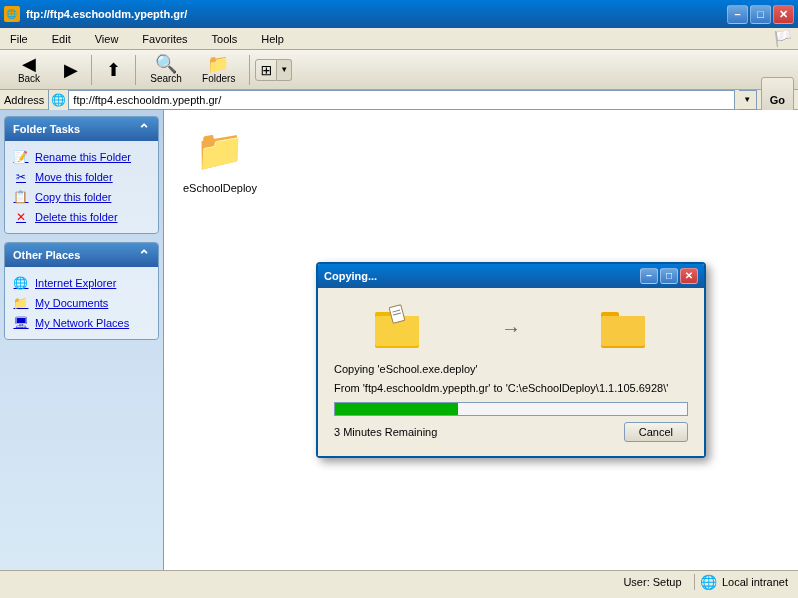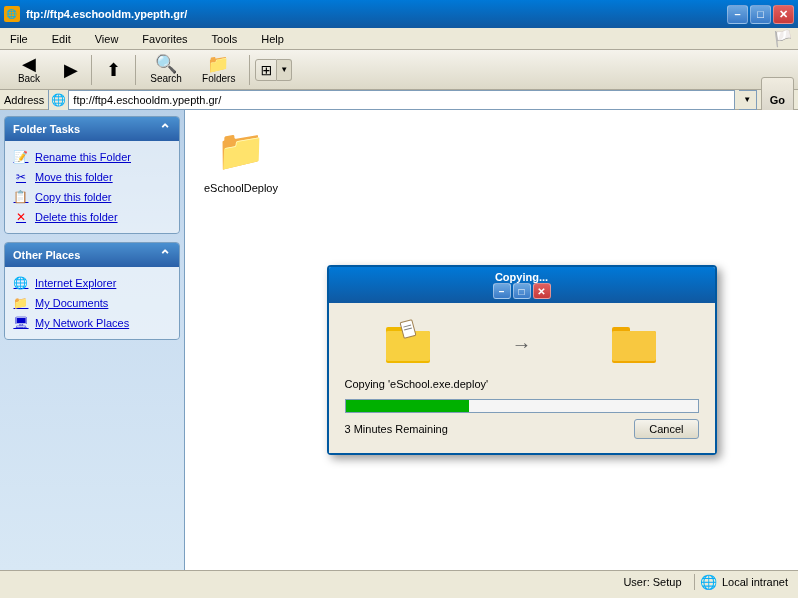--- a/index.html
+++ b/index.html
@@ -191,21 +191,21 @@
     }
 
     
     .main-content {
       display: flex;
       height: calc(598px - 28px - 22px - 40px - 26px - 22px);
     }
 
     
     .left-panel {
-      width: 185px;
+      width: 164px;
       background: linear-gradient(to bottom, #b8d0e8 0%, #c8dcf0 30%, #d8e8f5 100%);
       border-right: 1px solid #7a9fc0;
       overflow-y: auto;
       padding: 6px 4px;
     }
 
     
     .task-section {
       margin-bottom: 8px;
       border-radius: 4px;
@@ -302,21 +302,20 @@
     .dialog-title-bar {
       background: linear-gradient(to bottom, #0078d7 0%, #1058a0 100%);
       color: white;
       font-size: 11px;
       font-weight: bold;
       padding: 4px 6px;
       display: flex;
       align-items: center;
       justify-content: space-between;
       border-radius: 2px 2px 0 0;
-      flex-direction: column;
     }
     .dialog-title-buttons {
       display: flex;
       gap: 2px;
     }
     .dialog-btn {
       width: 18px;
       height: 16px;
       border-radius: 3px;
       border: 1px solid rgba(255,255,255,0.4);
@@ -567,20 +566,21 @@
             <span style="font-size:20px; color:#606060;">→</span>
             <div class="dialog-folder-to">
               <svg width="50" height="50" viewBox="0 0 50 50">
                 <rect x="2" y="14" width="44" height="32" rx="2" ry="2" fill="#f0a800"></rect>
                 <rect x="2" y="10" width="18" height="6" rx="2" ry="2" fill="#f0a800"></rect>
                 <rect x="2" y="14" width="44" height="30" rx="2" ry="2" fill="#f8c840"></rect>
               </svg>
             </div>
           </div>
           <div class="dialog-text">Copying 'eSchool.exe.deploy'</div>
+          <div class="dialog-text">From 'ftp4.eschooldm.ypepth.gr' to 'C:\eSchoolDeploy\1.1.105.6928\'</div>
           <div class="progress-bar-wrap">
             <div class="progress-bar-fill" style="width: 35%;"></div>
           </div>
           <div class="dialog-footer">
             <span>3 Minutes Remaining</span>
             <button class="cancel-btn">Cancel</button>
           </div>
         </div>
       </div>
     </div>

